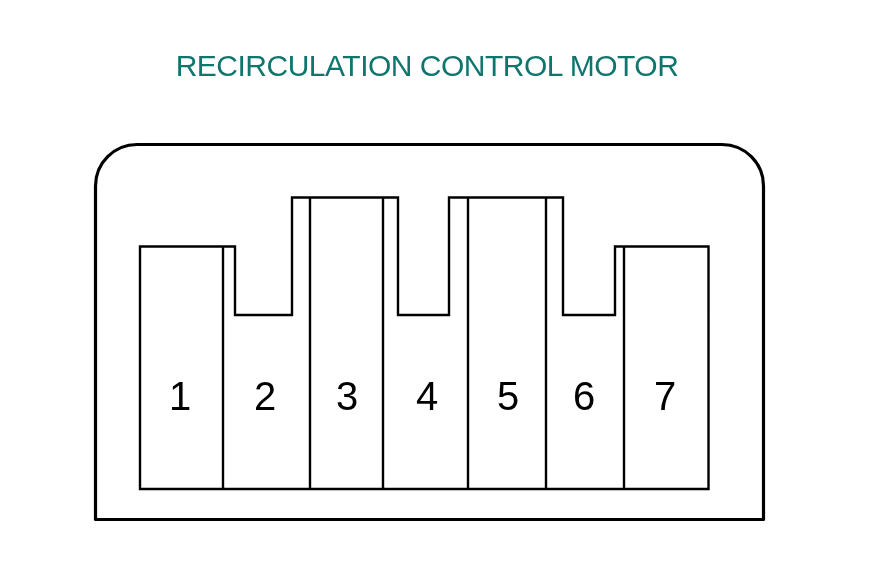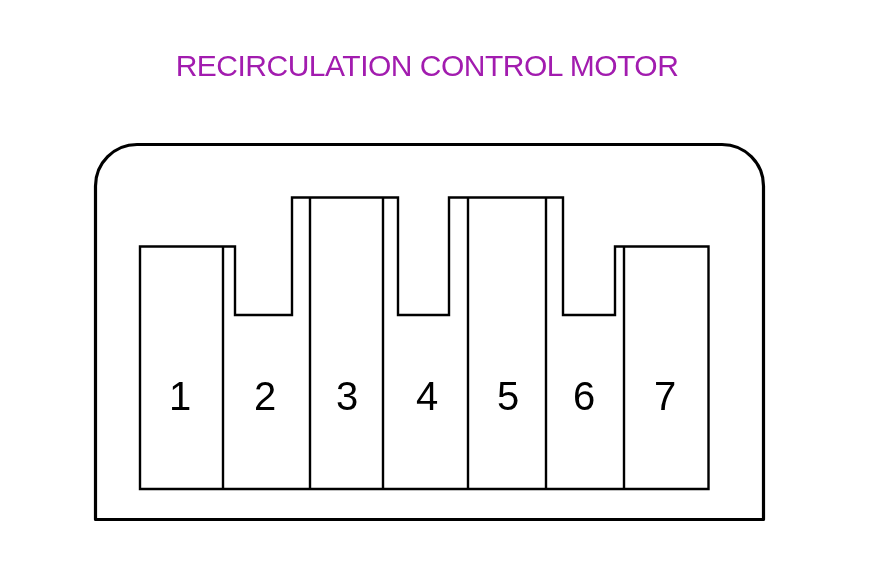--- a/index.html
+++ b/index.html
@@ -16,21 +16,21 @@
   }
   .diagram-title {
     position: absolute;
     top: 51px;
     left: 427px;
     transform: translateX(-50%);
     font-size: 30px;
     line-height: 1;
     letter-spacing: -0.5px;
     white-space: nowrap;
-    color: #a21caf;
+    color: #0f766e;
     font-weight: 500;
   }
   svg.connector-svg {
     position: absolute;
     top: 0; left: 0;
     width: 880px; height: 580px;
   }
   .outer-line { fill: none; stroke-width: 3.2px; stroke-linejoin: round; }
   .inner-line { fill: none; stroke-width: 2.4px; stroke-linejoin: miter; }
   .sep-line   { stroke-width: 2.4px; }

